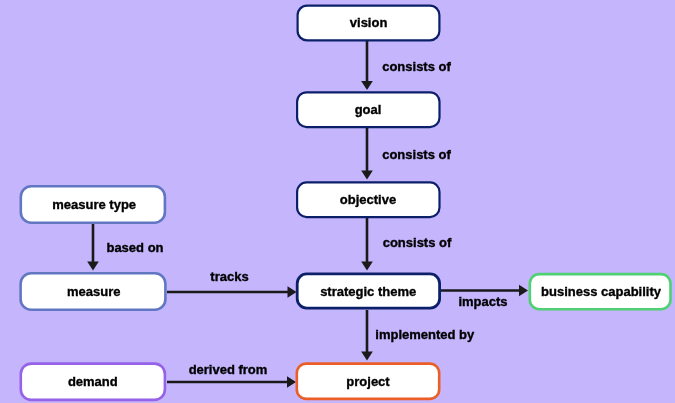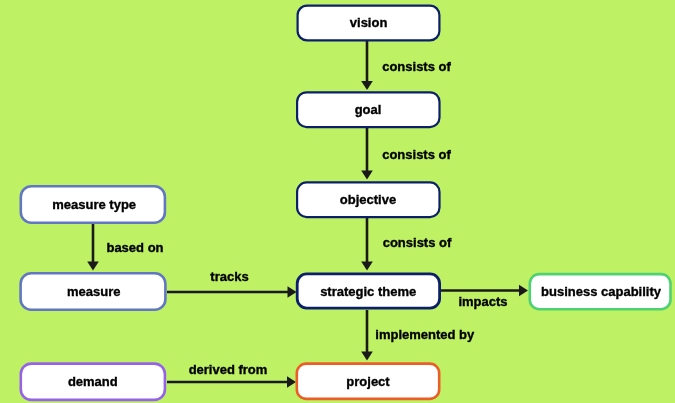--- a/index.html
+++ b/index.html
@@ -1,16 +1,16 @@
 <!DOCTYPE html>
 <html><head>
 <meta charset="utf-8">
 <style>
   html,body{margin:0;padding:0;background:#ffffff;}
-  #canvas{position:relative;width:675px;height:403px;background:#bef264;overflow:hidden;text-align:center;}
+  #canvas{position:relative;width:675px;height:403px;background:#c4b5fd;overflow:hidden;text-align:center;}
   svg{display:block;}
   text{font-family:"Liberation Sans",sans-serif;font-weight:bold;fill:#000000;stroke:#000000;stroke-width:0.35;}
 </style>
 </head>
 <body>
 <div id="canvas">
 <svg width="675" height="403" viewBox="0 0 675 403">
 
   <g stroke="#1a1a1a" stroke-width="2.6" fill="none">
     <line x1="367" y1="41" x2="367" y2="81.5"></line>

